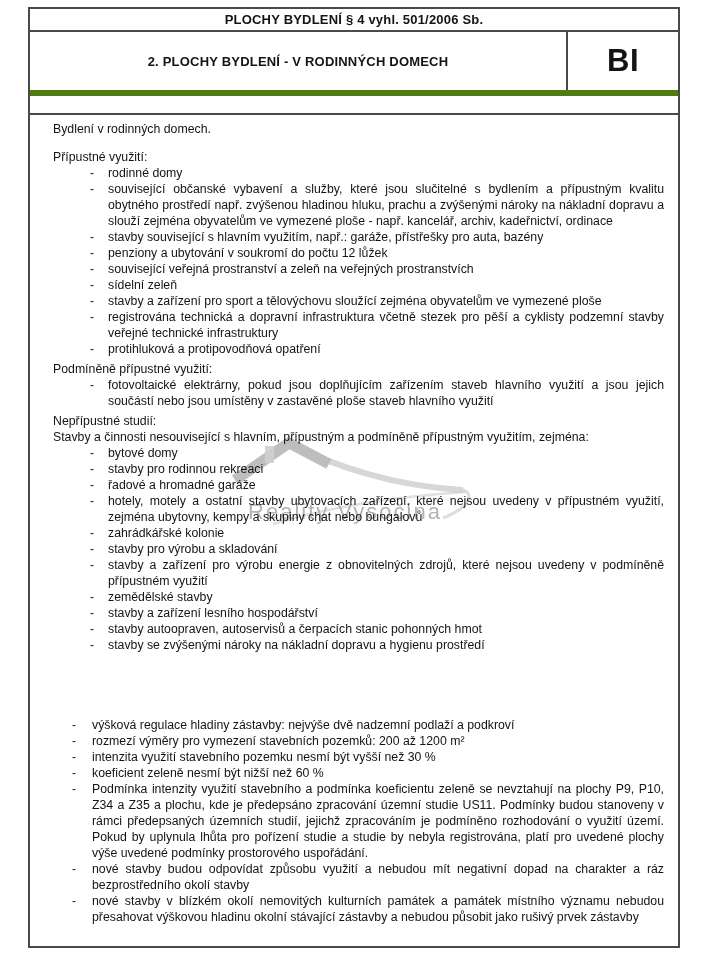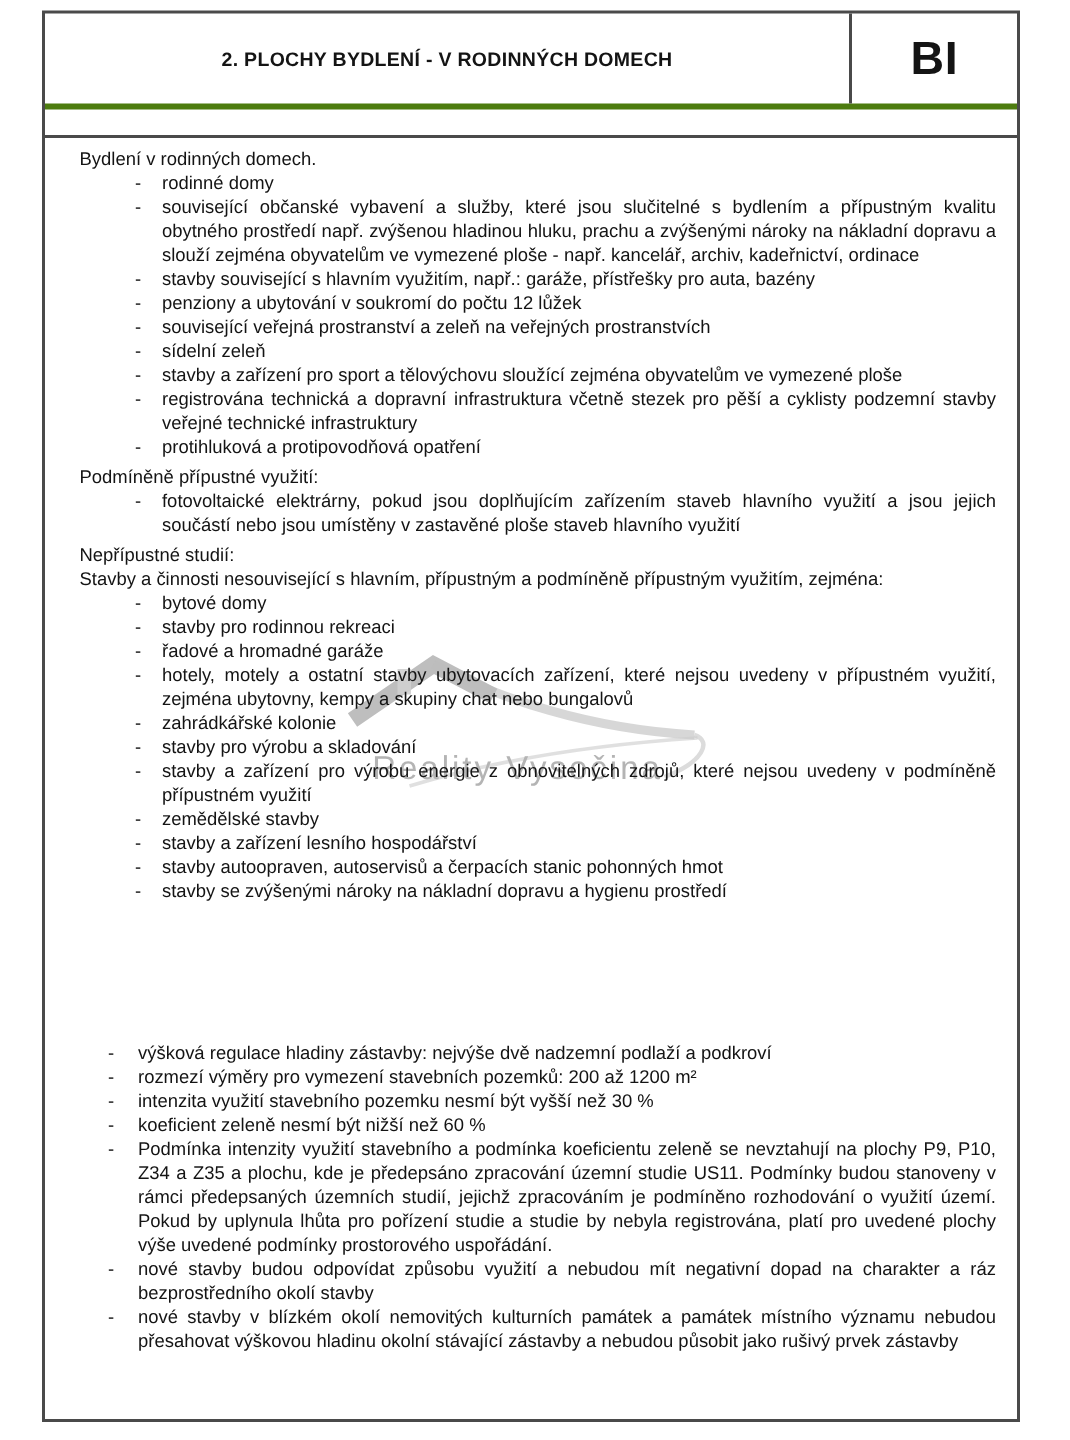--- a/index.html
+++ b/index.html
@@ -14,21 +14,21 @@
 
   .doc{
     position:absolute;left:28px;top:7px;width:652px;height:941px;
     box-sizing:border-box;border:2px solid #4a4a4a;background:transparent;z-index:1;
   }
   .titlebar{
     height:23px;box-sizing:border-box;border-bottom:2px solid #4a4a4a;
     display:flex;align-items:center;justify-content:center;
     font-size:13px;font-weight:bold;letter-spacing:.2px;
   }
-  .row2{height:64px;box-sizing:border-box;border-bottom:4px solid #4d7c0f;display:flex;}
+  .row2{height:64px;box-sizing:border-box;border-bottom:6px solid #4d7c0f;display:flex;}
   .maincell{flex:1;display:flex;align-items:center;justify-content:center;
     font-size:13px;font-weight:bold;letter-spacing:.2px;}
   .codecell{width:112px;box-sizing:border-box;border-left:2px solid #4a4a4a;
     display:flex;align-items:center;justify-content:center;
     font-size:31px;font-weight:bold;letter-spacing:.5px;}
   .secheader{
     height:19px;box-sizing:border-box;border-bottom:2px solid #4a4a4a;
     font-size:13px;font-weight:bold;font-style:italic;
     padding:17px 0 0 4px;overflow:hidden;white-space:nowrap;
   }
@@ -57,31 +57,33 @@
     <rect x="40" y="12" width="9" height="17" fill="#cfcfcf" opacity="0.9"></rect>
     <path d="M64,9 C108,32 168,52 238,56" fill="none" stroke="#bdbdbd" stroke-width="6" opacity="0.6"></path>
     <path d="M238,56 C250,60 244,74 218,84" fill="none" stroke="#c4c4c4" stroke-width="3" opacity="0.6"></path>
     <path d="M48,90 C108,72 178,62 240,58" fill="none" stroke="#cccccc" stroke-width="2.5" opacity="0.6"></path>
   </g>
   <text x="120" y="85" text-anchor="middle" font-size="22" letter-spacing="2" fill="#b4b4b4">Reality Vysočina</text>
 </svg>
 
 <div class="doc">
 
+  <div class="titlebar">PLOCHY BYDLENÍ § 4 vyhl. 501/2006 Sb.</div>
 
   <div class="row2">
     <div class="maincell">2. PLOCHY BYDLENÍ - V RODINNÝCH DOMECH</div>
     <div class="codecell">BI</div>
   </div>
 
   <div class="secheader">způsob využití</div>
 
   <div class="content c1">
     <div class="pindent">Bydlení v rodinných domech.</div>
 
+    <div class="gap-big">Přípustné využití:</div>
     <div class="list">
 
         <div class="li">
           <span class="dash">-</span>
           <span class="txt">rodinné domy</span>
         </div>
 
         <div class="li">
           <span class="dash">-</span>
           <span class="txt">související občanské vybavení a služby, které jsou slučitelné s bydlením a přípustným kvalitu obytného prostředí např. zvýšenou hladinou hluku, prachu a zvýšenými nároky na nákladní dopravu a slouží zejména obyvatelům ve vymezené ploše - např. kancelář, archiv, kadeřnictví, ordinace</span>

